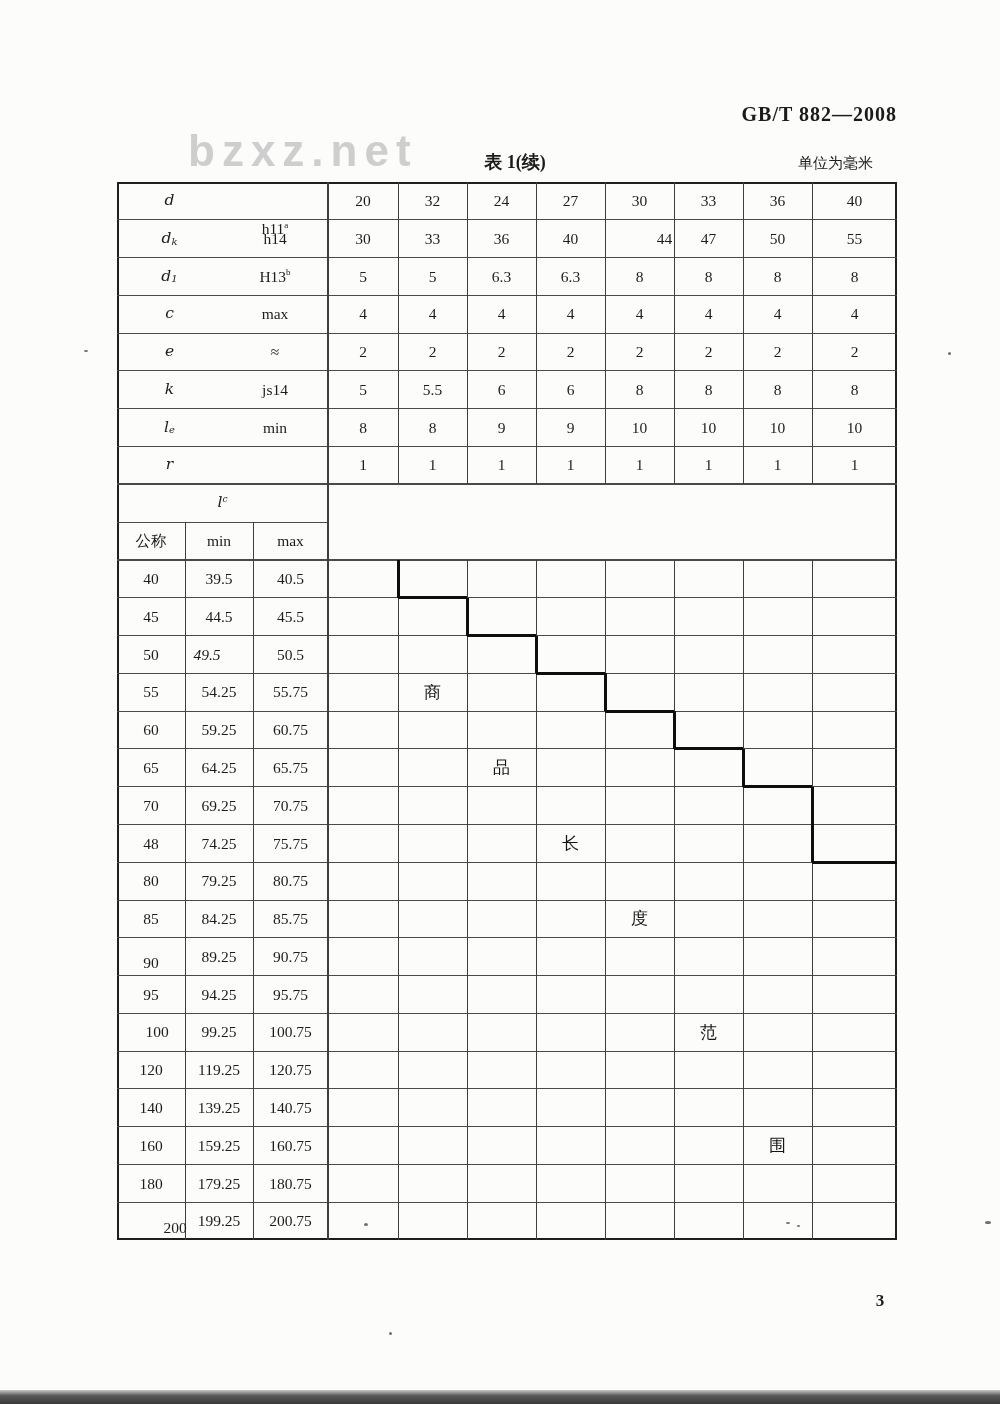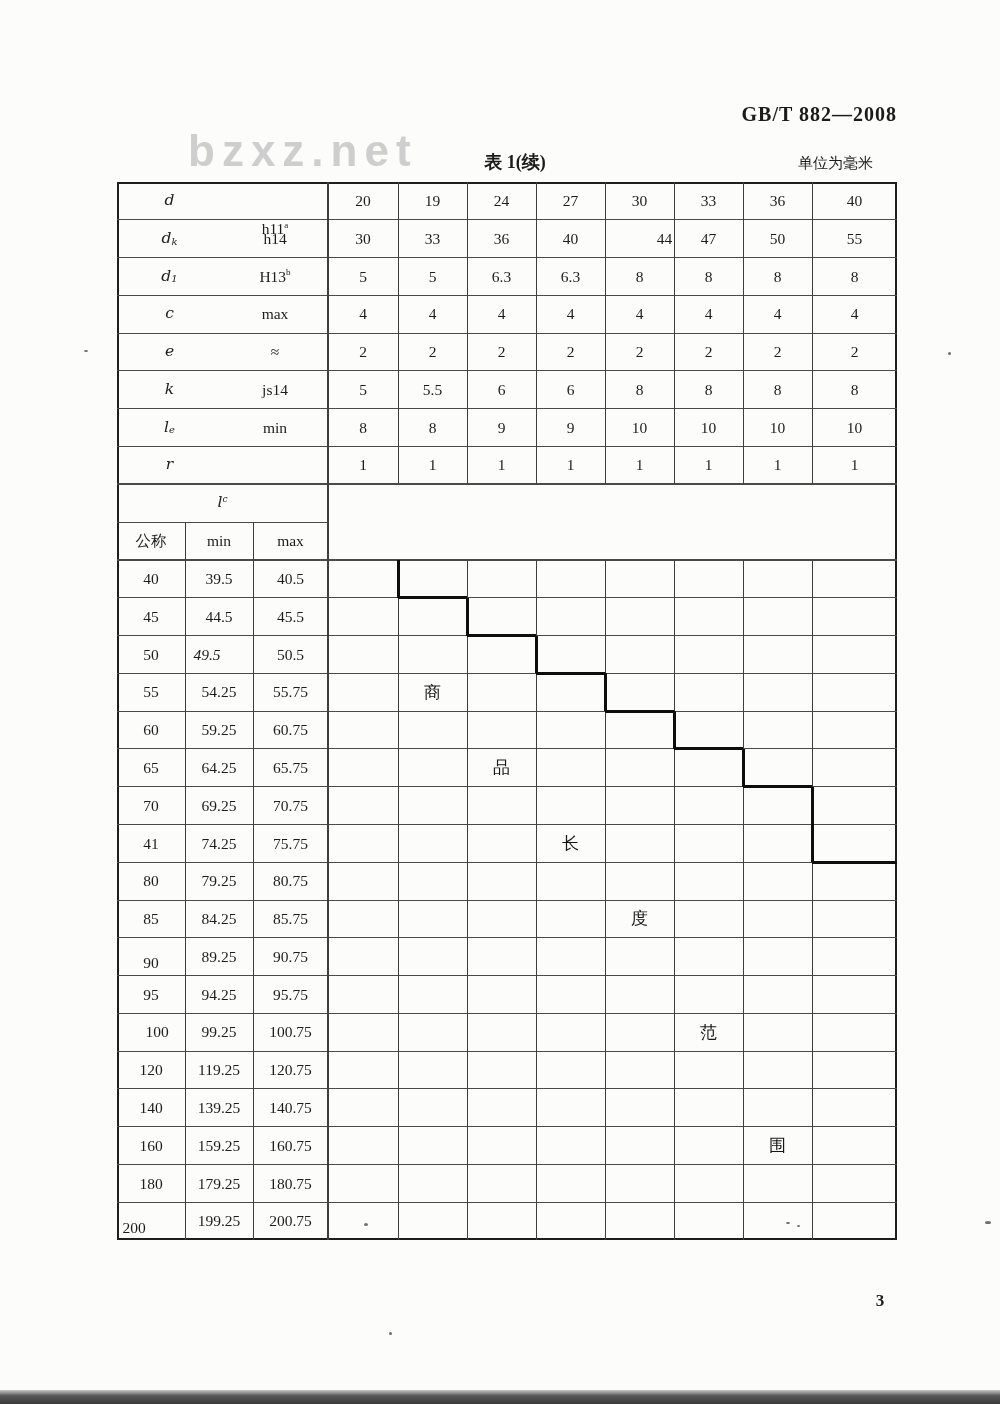--- a/index.html
+++ b/index.html
@@ -121,21 +121,21 @@
       <div class="stair" style="left: 741.5px; top: 748.89px; width: 3px; height: 37.78px;"></div>
       <div class="stair" style="left: 743px; top: 785.17px; width: 69px; height: 3px;"></div>
       <div class="stair" style="left: 810.5px; top: 786.67px; width: 3px; height: 75.56px;"></div>
       <div class="stair" style="left: 812px; top: 860.72px; width: 85px; height: 3px;"></div>
       <div class="txt sym" style="left: 117px; top: 182px; width: 105px; height: 37.75px;">d</div>
       <div class="txt" style="left: 222px; top: 182px; width: 106px; height: 37.75px; margin-top: 28px;">
         <span>h11</span>
         <sup>a</sup>
       </div>
       <div class="txt" style="left: 328px; top: 182px; width: 70px; height: 37.75px;">20</div>
-      <div class="txt" style="left: 398px; top: 182px; width: 69px; height: 37.75px;">19</div>
+      <div class="txt" style="left: 398px; top: 182px; width: 69px; height: 37.75px;">32</div>
       <div class="txt" style="left: 467px; top: 182px; width: 69px; height: 37.75px;">24</div>
       <div class="txt" style="left: 536px; top: 182px; width: 69px; height: 37.75px;">27</div>
       <div class="txt" style="left: 605px; top: 182px; width: 69px; height: 37.75px;">30</div>
       <div class="txt" style="left: 674px; top: 182px; width: 69px; height: 37.75px;">33</div>
       <div class="txt" style="left: 743px; top: 182px; width: 69px; height: 37.75px;">36</div>
       <div class="txt" style="left: 812px; top: 182px; width: 85px; height: 37.75px;">40</div>
       <div class="txt sym" style="left: 117px; top: 219.75px; width: 105px; height: 37.75px;">
         <span>d</span>
         <sub>k</sub>
       </div>
@@ -237,21 +237,21 @@
       <div class="txt" style="left: 253px; top: 673.33px; width: 75px; height: 37.78px;">55.75</div>
       <div class="txt" style="left: 117px; top: 711.11px; width: 68px; height: 37.78px;">60</div>
       <div class="txt" style="left: 185px; top: 711.11px; width: 68px; height: 37.78px;">59.25</div>
       <div class="txt" style="left: 253px; top: 711.11px; width: 75px; height: 37.78px;">60.75</div>
       <div class="txt" style="left: 117px; top: 748.89px; width: 68px; height: 37.78px;">65</div>
       <div class="txt" style="left: 185px; top: 748.89px; width: 68px; height: 37.78px;">64.25</div>
       <div class="txt" style="left: 253px; top: 748.89px; width: 75px; height: 37.78px;">65.75</div>
       <div class="txt" style="left: 117px; top: 786.67px; width: 68px; height: 37.78px;">70</div>
       <div class="txt" style="left: 185px; top: 786.67px; width: 68px; height: 37.78px;">69.25</div>
       <div class="txt" style="left: 253px; top: 786.67px; width: 75px; height: 37.78px;">70.75</div>
-      <div class="txt" style="left: 117px; top: 824.44px; width: 68px; height: 37.78px;">41</div>
+      <div class="txt" style="left: 117px; top: 824.44px; width: 68px; height: 37.78px;">48</div>
       <div class="txt" style="left: 185px; top: 824.44px; width: 68px; height: 37.78px;">74.25</div>
       <div class="txt" style="left: 253px; top: 824.44px; width: 75px; height: 37.78px;">75.75</div>
       <div class="txt" style="left: 117px; top: 862.22px; width: 68px; height: 37.78px;">80</div>
       <div class="txt" style="left: 185px; top: 862.22px; width: 68px; height: 37.78px;">79.25</div>
       <div class="txt" style="left: 253px; top: 862.22px; width: 75px; height: 37.78px;">80.75</div>
       <div class="txt" style="left: 117px; top: 900px; width: 68px; height: 37.78px;">85</div>
       <div class="txt" style="left: 185px; top: 900px; width: 68px; height: 37.78px;">84.25</div>
       <div class="txt" style="left: 253px; top: 900px; width: 75px; height: 37.78px;">85.75</div>
       <div class="txt" style="left: 117px; top: 944px; width: 68px; height: 37.78px;">90</div>
       <div class="txt" style="left: 185px; top: 937.78px; width: 68px; height: 37.78px;">89.25</div>
@@ -267,21 +267,21 @@
       <div class="txt" style="left: 253px; top: 1051.11px; width: 75px; height: 37.78px;">120.75</div>
       <div class="txt" style="left: 117px; top: 1088.89px; width: 68px; height: 37.78px;">140</div>
       <div class="txt" style="left: 185px; top: 1088.89px; width: 68px; height: 37.78px;">139.25</div>
       <div class="txt" style="left: 253px; top: 1088.89px; width: 75px; height: 37.78px;">140.75</div>
       <div class="txt" style="left: 117px; top: 1126.67px; width: 68px; height: 37.78px;">160</div>
       <div class="txt" style="left: 185px; top: 1126.67px; width: 68px; height: 37.78px;">159.25</div>
       <div class="txt" style="left: 253px; top: 1126.67px; width: 75px; height: 37.78px;">160.75</div>
       <div class="txt" style="left: 117px; top: 1164.44px; width: 68px; height: 37.78px;">180</div>
       <div class="txt" style="left: 185px; top: 1164.44px; width: 68px; height: 37.78px;">179.25</div>
       <div class="txt" style="left: 253px; top: 1164.44px; width: 75px; height: 37.78px;">180.75</div>
-      <div class="txt" style="left: 100px; top: 1202.22px; width: 68px; height: 52px;">200</div>
+      <div class="txt" style="left: 118px; top: 1202.22px; width: 68px; height: 52px; padding-left: 23px;">200</div>
       <div class="txt" style="left: 185px; top: 1202.22px; width: 68px; height: 37.78px;">199.25</div>
       <div class="txt" style="left: 253px; top: 1202.22px; width: 75px; height: 37.78px;">200.75</div>
       <div class="txt range-char" style="left: 398px; top: 673.33px; width: 69px; height: 37.78px;">商</div>
       <div class="txt range-char" style="left: 467px; top: 748.89px; width: 69px; height: 37.78px;">品</div>
       <div class="txt range-char" style="left: 536px; top: 824.44px; width: 69px; height: 37.78px;">长</div>
       <div class="txt range-char" style="left: 605px; top: 900px; width: 69px; height: 37.78px;">度</div>
       <div class="txt range-char" style="left: 674px; top: 1013.33px; width: 69px; height: 37.78px;">范</div>
       <div class="txt range-char" style="left: 743px; top: 1126.67px; width: 69px; height: 37.78px;">围</div>
     </div>
 

